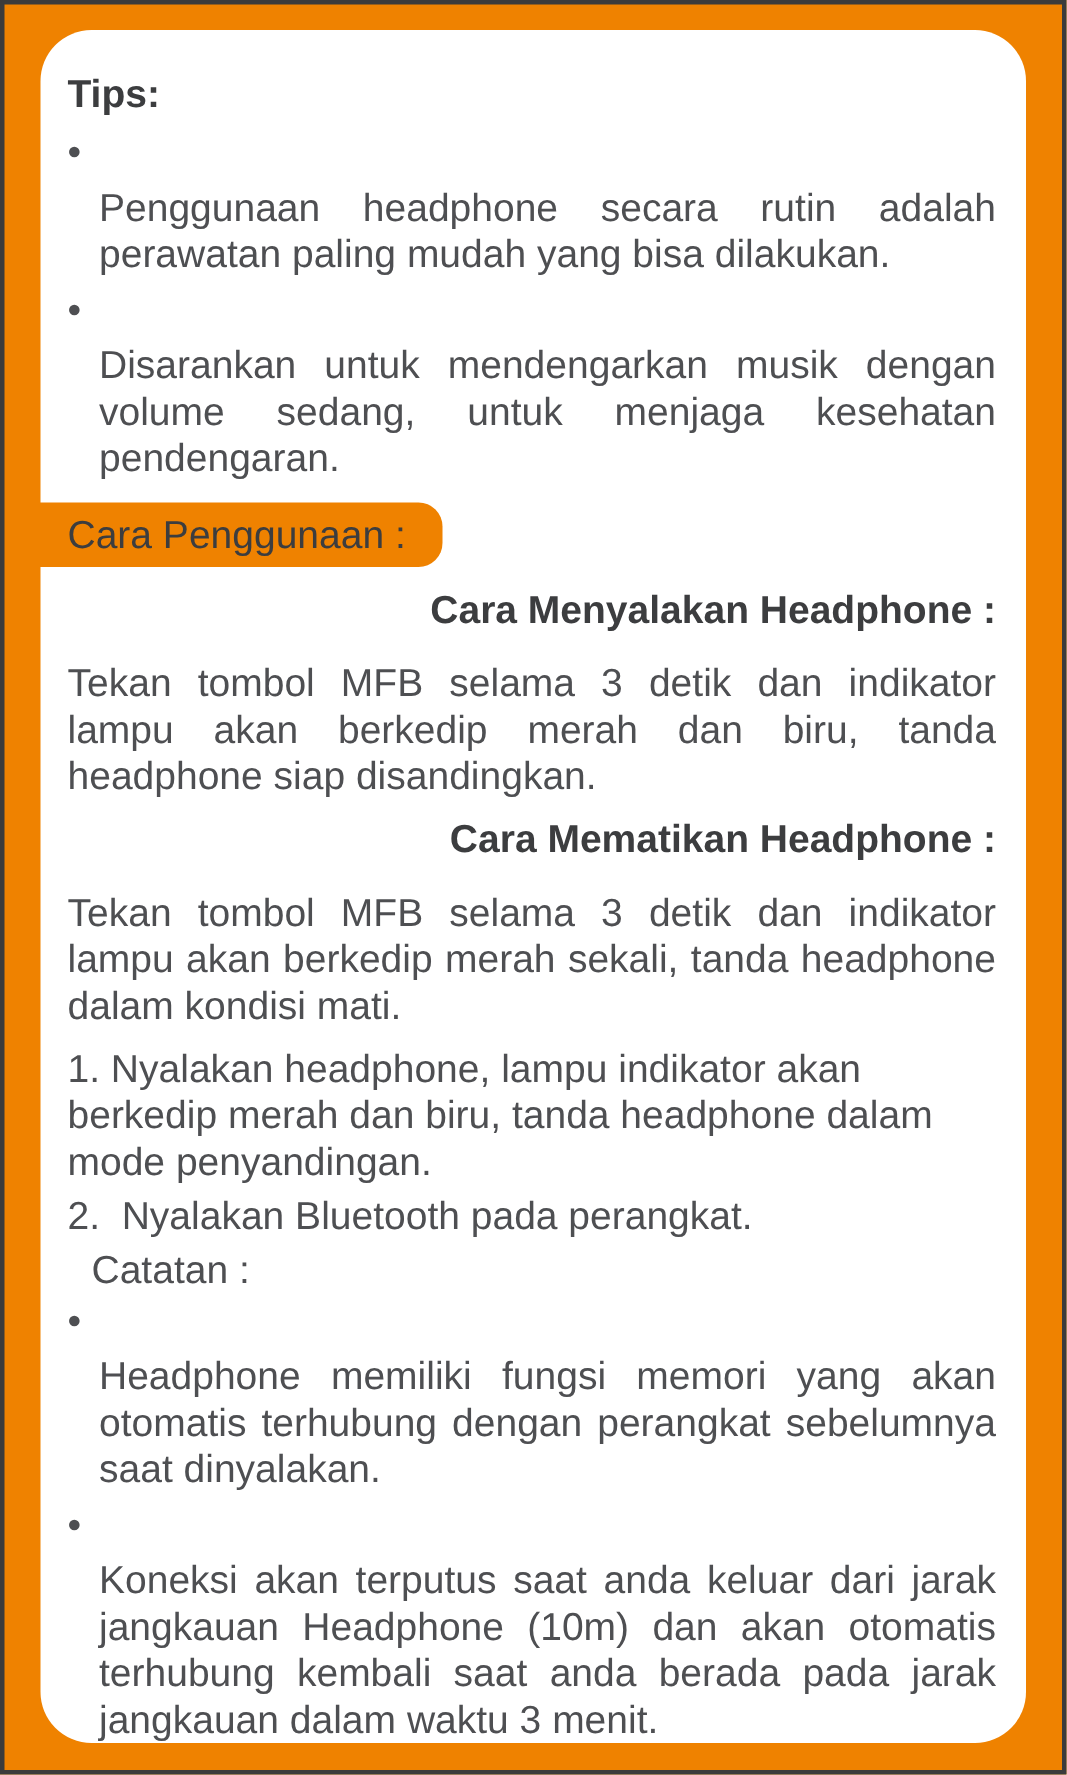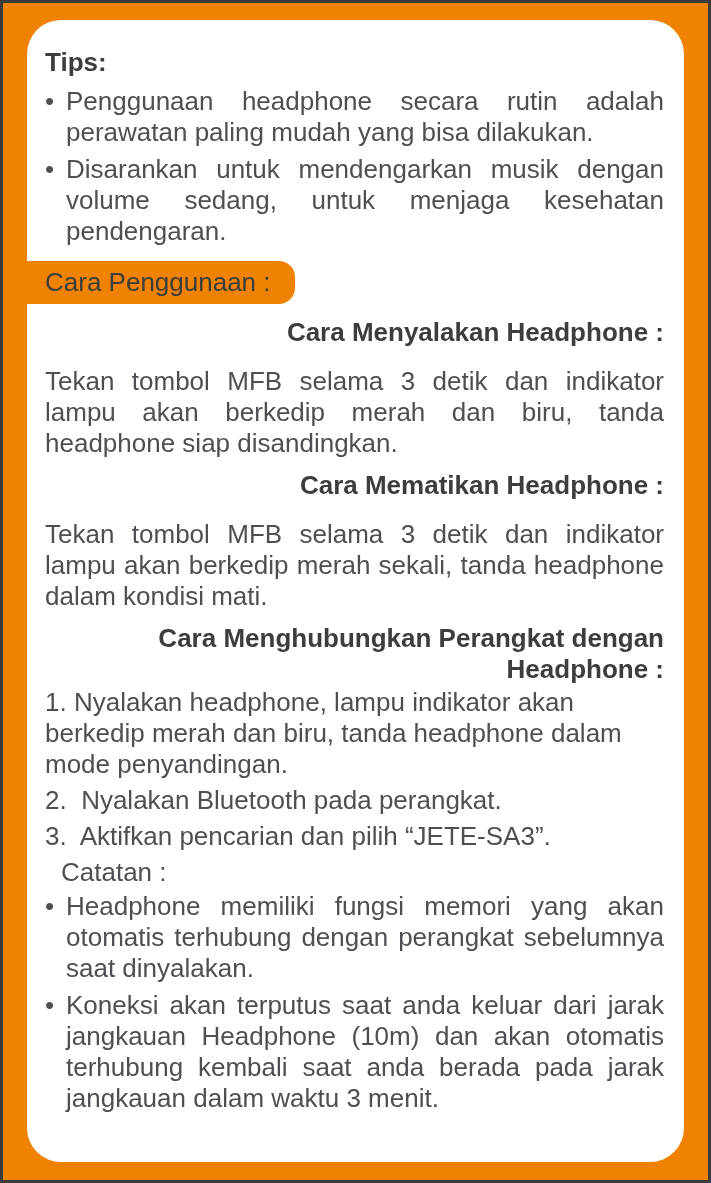--- a/index.html
+++ b/index.html
@@ -22,21 +22,21 @@
     padding: 27px 20px 18px 18px;
     font-size: 26px;
     line-height: 31px;
     color: #4E4F52;
   }
   .hd { font-weight: 700; color: #3C3D3F; }
   .tips-hd { margin: 0 0 8px 0; }
 
   .bullet-row { display: flex; margin: 0 0 6px 0; }
   .bullet-row .dot { flex: 0 0 21px; width: 21px; color: #4E4F52; }
-  .bullet-row .txt { flex: 1; text-align: justify; }
+  .bullet-row .txt { flex: 1; text-align: justify; margin-top: 37px; }
 
   .badge {
     display: inline-block;
     background: #EF8200;
     height: 43px;
     line-height: 43px;
     border-radius: 0 16px 16px 0;
     margin: 8px 0 13px -38px;
     padding: 0 24px 0 38px;
     font-weight: 400;
@@ -74,25 +74,23 @@
     <div class="hd sec-hd">Cara Menyalakan Headphone :</div>
     <div class="para">Tekan tombol MFB selama 3 detik dan indikator lampu akan berkedip merah dan biru, tanda headphone siap disandingkan.</div>
   </div>
 
   <div>
     <div class="hd sec-hd">Cara Mematikan Headphone :</div>
     <div class="para">Tekan tombol MFB selama 3 detik dan indikator lampu akan berkedip merah sekali, tanda headphone dalam kondisi mati.</div>
   </div>
 
   <div>
-    <div class="hd sec-hd">Cara Menghubungkan Perangkat dengan Headphone :</div>
     <div class="steps">
       <p class="step">1. Nyalakan headphone, lampu indikator akan berkedip merah dan biru, tanda headphone dalam mode penyandingan.</p>
       <p class="step">2.  Nyalakan Bluetooth pada perangkat.</p>
-      <p class="step">3.  Aktifkan pencarian dan pilih “JETE-SA3”.</p>
     </div>
   </div>
 
   <div>
     <div class="notes-hd">Catatan :</div>
     <div class="bullet-row">
       <span class="dot">•</span>
       <div class="txt">Headphone memiliki fungsi memori yang akan otomatis terhubung dengan perangkat sebelumnya saat dinyalakan.</div>
     </div>
     <div class="bullet-row">

